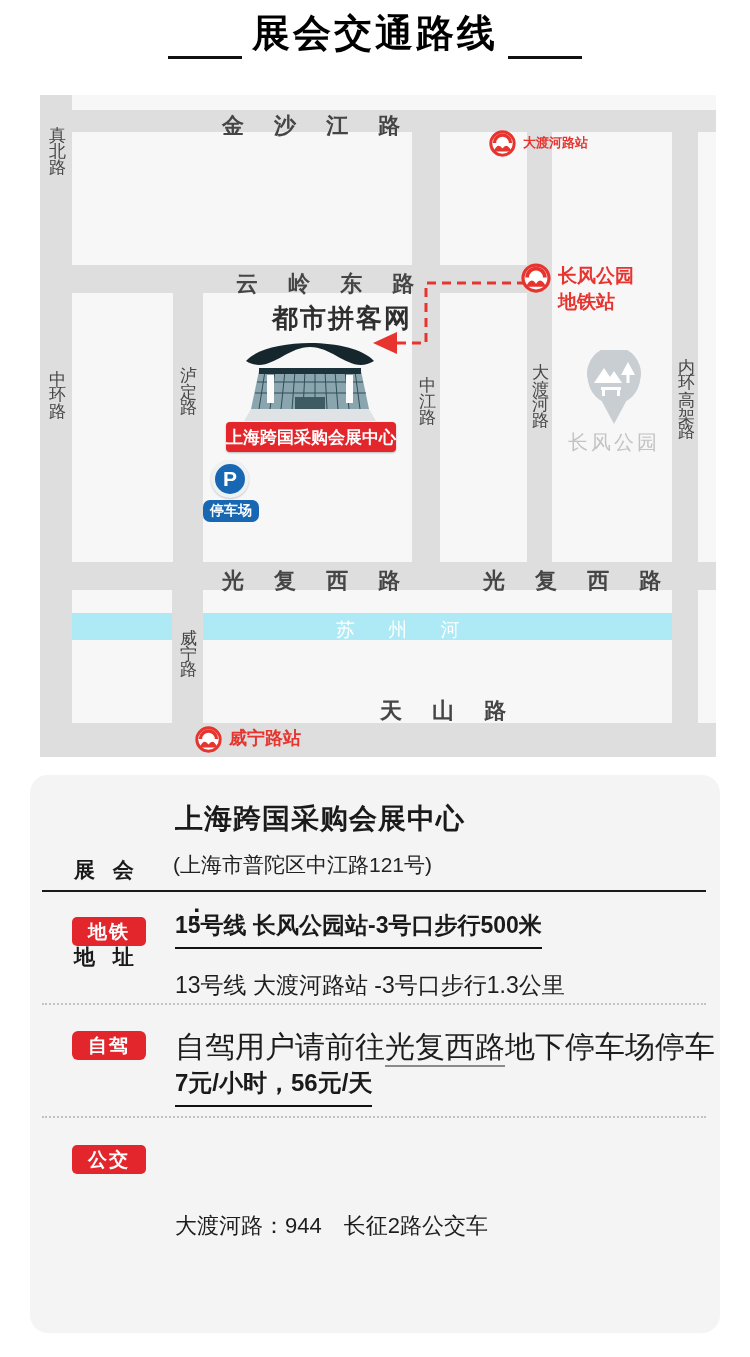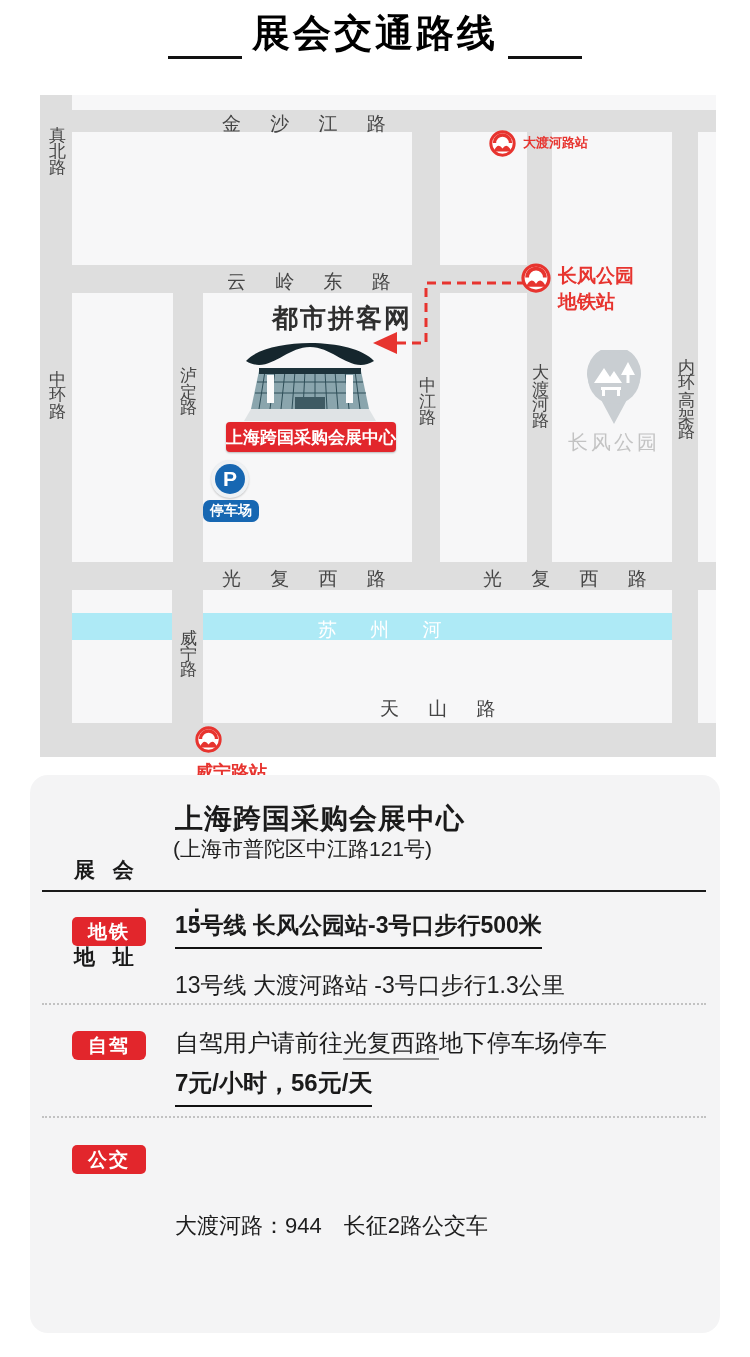--- a/index.html
+++ b/index.html
@@ -9,24 +9,24 @@
   
   .title-row{position:absolute;left:0;top:7px;width:750px;height:52px;
     display:flex;align-items:flex-end;justify-content:center;gap:10px;}
   .title-dash{width:74px;height:3px;background:#111;}
   .page-title{font-size:38px;font-weight:bold;letter-spacing:3px;color:#000;}
 
   
   .map{position:absolute;left:40px;top:95px;width:676px;height:662px;background:#f7f7f8;}
   .road{position:absolute;background:#dedede;}
   .river{position:absolute;left:32px;top:518px;width:603px;height:27px;background:#aeeaf6;}
-  .rlabel{position:absolute;font-size:19px;font-weight:400;color:#454545;letter-spacing:12px;white-space:nowrap;}
+  .rlabel{position:absolute;font-size:22px;font-weight:700;color:#454545;letter-spacing:12px;white-space:nowrap;}
   .vlabel{position:absolute;font-size:17px;font-weight:500;color:#454545;
     writing-mode:vertical-rl;text-orientation:upright;letter-spacing:16px;white-space:nowrap;}
-  .river-label{position:absolute;left:278px;top:522px;font-size:19px;color:#fff;letter-spacing:14px;font-weight:500;white-space:nowrap;}
+  .river-label{position:absolute;left:296px;top:522px;font-size:19px;color:#fff;letter-spacing:14px;font-weight:500;white-space:nowrap;}
 
   .station{position:absolute;display:flex;align-items:flex-start;gap:7px;}
   .m-icon{flex:0 0 auto;}
   .st-label{font-size:18px;font-weight:bold;color:#e7342f;line-height:25px;white-space:nowrap;}
 
   .site-name{position:absolute;left:200px;top:206px;width:135px;text-align:center;
     font-size:26px;font-weight:bold;color:#2e2e2e;letter-spacing:2px;white-space:nowrap;margin-left:32px;}
   .venue-banner{position:absolute;left:186px;top:327px;width:170px;height:30px;background:#e2262c;
     border-radius:4px;color:#fff;font-size:17px;font-weight:bold;display:flex;align-items:center;
     justify-content:center;white-space:nowrap;box-shadow:0 1px 2px rgba(0,0,0,.25);}
@@ -37,30 +37,30 @@
   .p-chip{position:absolute;left:163px;top:405px;background:#1767b2;color:#fff;font-size:14px;font-weight:bold;
     padding:2px 7px;border-radius:7px;white-space:nowrap;}
   .park-label{position:absolute;left:528px;top:334px;font-size:20px;color:#c3c3c3;letter-spacing:3px;white-space:nowrap;}
 
   
   .card{position:absolute;left:30px;top:775px;width:690px;height:558px;background:#f4f4f5;border-radius:18px;}
   .addr-label{position:absolute;left:44px;top:22px;display:flex;align-items:center;gap:16px;}
   .addr-label .two{font-size:21px;font-weight:bold;line-height:29px;letter-spacing:6px;white-space:pre;}
   .addr-colon{font-size:24px;font-weight:bold;}
   .addr-name{position:absolute;left:145px;top:25px;font-size:28px;font-weight:bold;letter-spacing:1px;white-space:nowrap;}
-  .addr-detail{position:absolute;left:143px;top:60px;font-size:21px;color:#222;white-space:nowrap;}
+  .addr-detail{position:absolute;left:143px;top:76px;font-size:21px;color:#222;white-space:nowrap;}
   .solid-div{position:absolute;left:12px;top:115px;width:664px;height:0;border-top:2px solid #1a1a1a;}
   .dot-div{position:absolute;left:12px;width:664px;height:0;border-top:2px dotted #c2c2c2;}
 
   .badge{position:absolute;left:42px;width:74px;height:29px;background:#e2262c;border-radius:5px;
     color:#fff;font-size:19px;font-weight:bold;display:flex;align-items:center;justify-content:center;letter-spacing:2px;}
   .ln{position:absolute;left:145px;white-space:nowrap;}
   .metro-l1{top:135px;font-size:23px;font-weight:bold;border-bottom:2px solid #111;padding-bottom:6px;}
   .metro-l2{top:182px;font-size:23px;color:#1d1d1d;margin-top:13px;}
-  .drive-l1{top:252px;font-size:24px;color:#1d1d1d;}
+  .drive-l1{top:252px;font-size:30px;color:#1d1d1d;}
   .drive-l1 .u-road{border-bottom:2px solid #8a8a8a;padding-bottom:2px;}
   .drive-l2{top:292px;font-size:24px;font-weight:bold;border-bottom:2px solid #111;padding-bottom:6px;text-align:right;}
   .bus-lines{position:absolute;left:145px;top:356px;font-size:22px;color:#1d1d1d;line-height:38px;white-space:pre;}
 </style>
 </head>
 <body>
 
 <div class="page">
 
   <div class="title-row">
@@ -79,21 +79,21 @@
     <div class="road" style="left:372px;top:15px;width:28px;height:452px;"></div>
     <div class="road" style="left:487px;top:15px;width:25px;height:452px;"></div>
 
     <div class="river"></div>
 
     <div class="road" style="left:132px;top:495px;width:31px;height:133px;"></div>
     <div class="road" style="left:632px;top:15px;width:26px;height:647px;"></div>
     <div class="road" style="left:0;top:628px;width:676px;height:34px;"></div>
 
     <div class="rlabel" style="left:182px;top:16px;">金 沙 江 路</div>
-    <div class="rlabel" style="left:187px;top:174px;">云 岭 东 路</div>
+    <div class="rlabel" style="left:196px;top:174px;">云 岭 东 路</div>
     <div class="rlabel" style="left:182px;top:471px;">光 复 西 路</div>
     <div class="rlabel" style="left:443px;top:471px;">光 复 西 路</div>
     <div class="rlabel" style="left:340px;top:601px;">天 山 路</div>
     <div class="river-label">苏 州 河</div>
 
     <div class="vlabel" style="left:6px;top:18px;">真北路</div>
     <div class="vlabel" style="left:6px;top:262px;">中环路</div>
     <div class="vlabel" style="left:137px;top:258px;">泸定路</div>
     <div class="vlabel" style="left:137px;top:520px;">威宁路</div>
     <div class="vlabel" style="left:376px;top:268px;">中江路</div>
@@ -119,21 +119,21 @@
         <circle cx="0" cy="0" r="10.4" fill="#fff" stroke="#e7342f" stroke-width="2.6"></circle>
         <path d="M -8.6 -0.5 A 8.6 8.6 0 0 1 8.6 -0.5 L 5.6 -0.5 A 5.6 5.6 0 0 0 -5.6 -0.5 Z" fill="#e7342f"></path>
         <path d="M-8,7 Q-4,-1.5 0,4.5 Q4,-1.5 8,7 Z" fill="#e7342f"></path>
       </svg>
       <div class="st-label" style="font-size:19px;line-height:26px;">
         <div>长风公园</div>
         <div>地铁站</div>
       </div>
     </div>
 
-    <div class="station" style="left:155px;top:631px;flex-direction:column;">
+    <div class="station" style="left:155px;top:631px;">
       <svg class="m-icon" width="27" height="27" viewBox="-12 -12 24 24">
         <circle cx="0" cy="0" r="10.4" fill="#fff" stroke="#e7342f" stroke-width="2.6"></circle>
         <path d="M -8.6 -0.5 A 8.6 8.6 0 0 1 8.6 -0.5 L 5.6 -0.5 A 5.6 5.6 0 0 0 -5.6 -0.5 Z" fill="#e7342f"></path>
         <path d="M-8,7 Q-4,-1.5 0,4.5 Q4,-1.5 8,7 Z" fill="#e7342f"></path>
       </svg>
       <div class="st-label">威宁路站</div>
     </div>
 
     <div class="site-name">都市拼客网</div>
 

